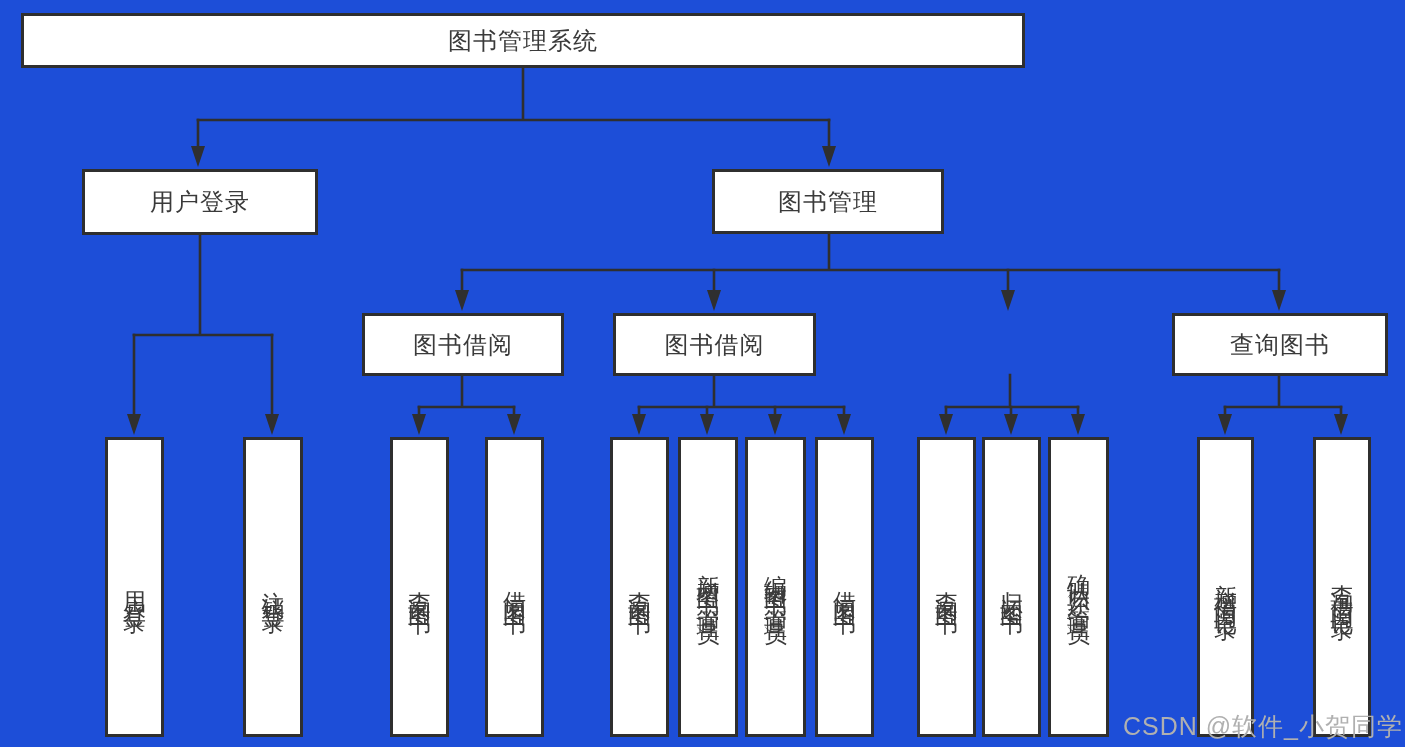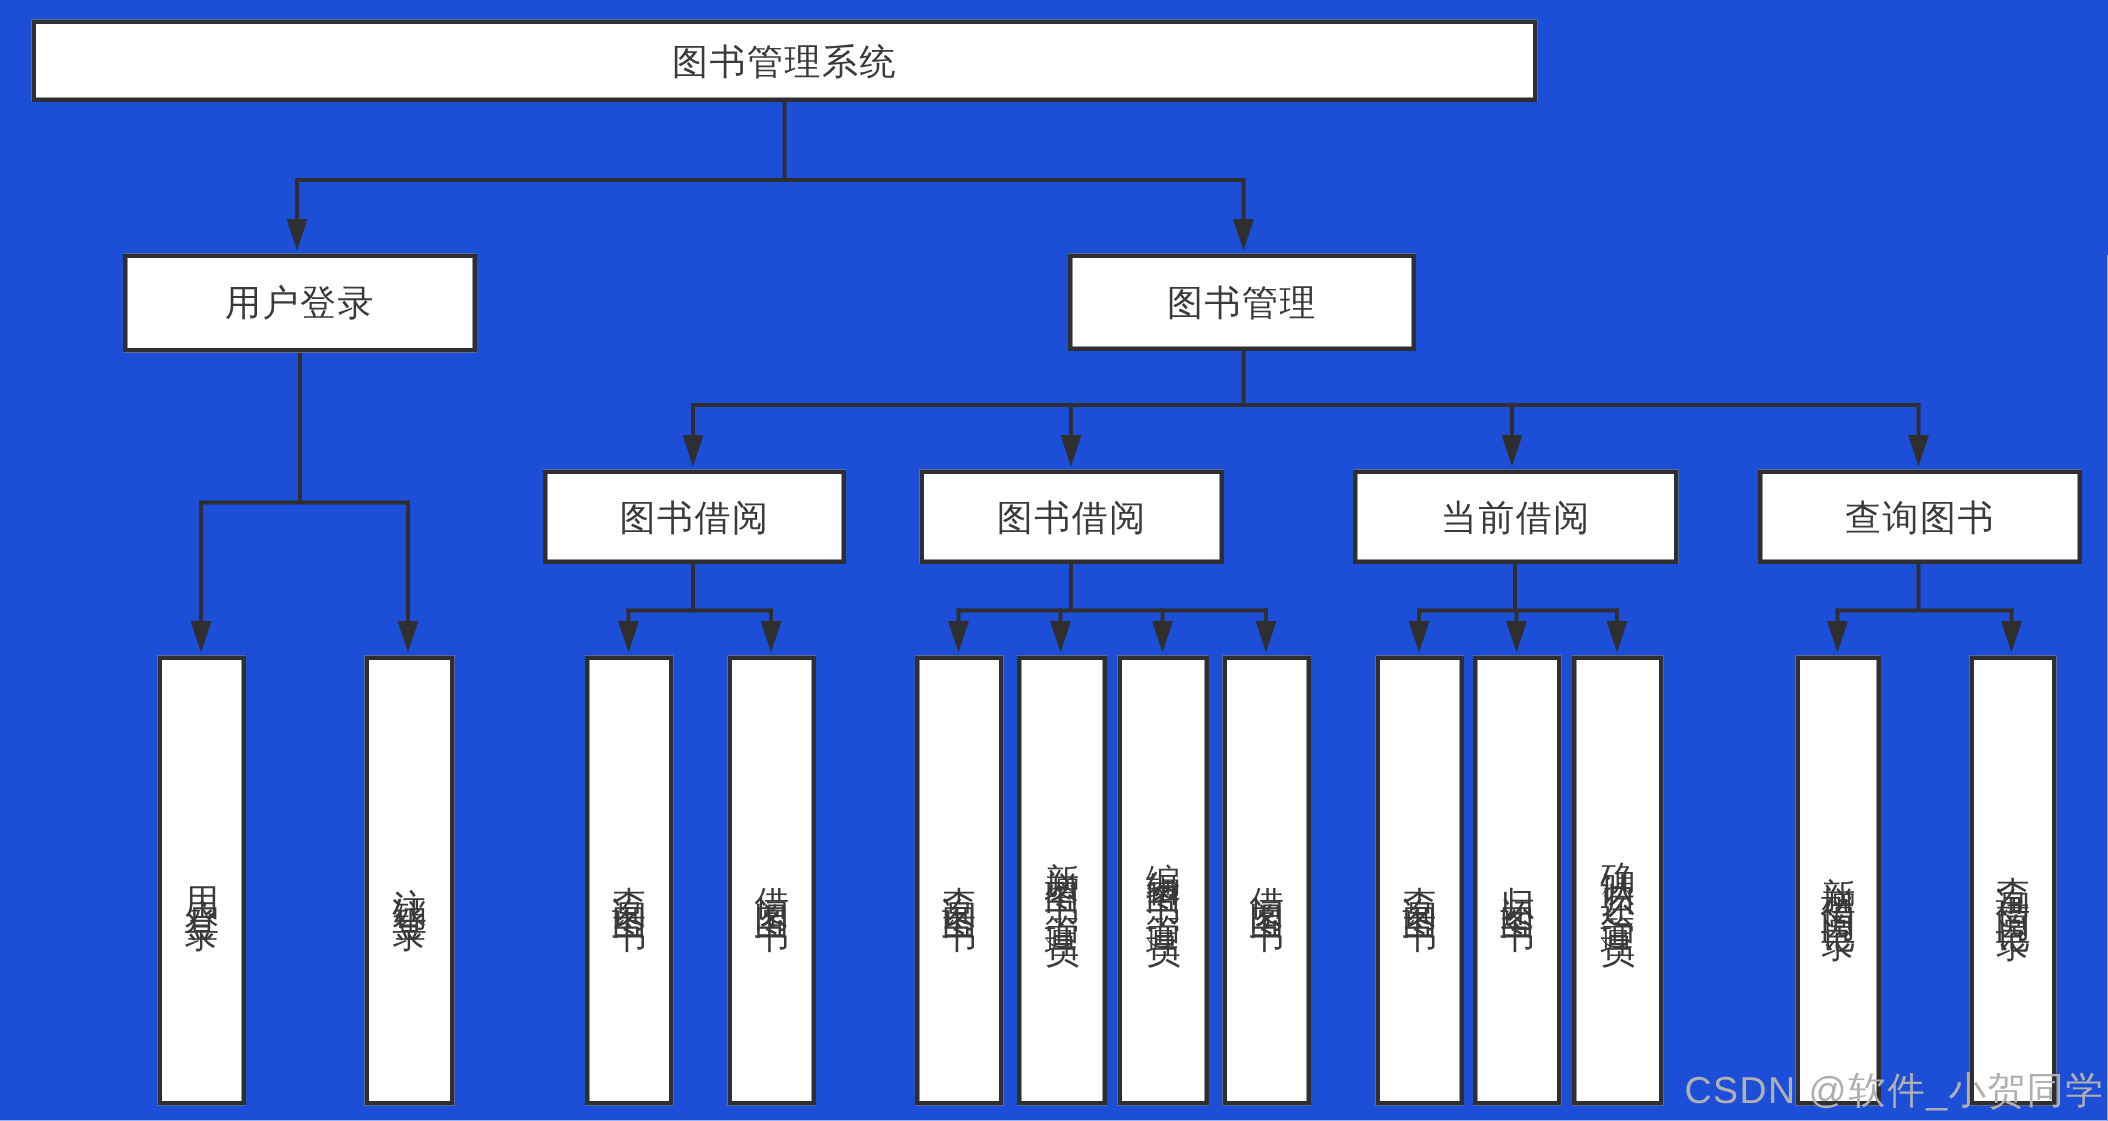--- a/index.html
+++ b/index.html
@@ -114,23 +114,20 @@
   <div class="box" style="left:712px;top:169px;width:232px;height:65px">
     <span>图书管理</span>
   </div>
 
   <div class="box" style="left:362px;top:313px;width:202px;height:63px">
     <span>图书借阅</span>
   </div>
   <div class="box" style="left:613px;top:313px;width:203px;height:63px">
     <span>图书借阅</span>
   </div>
-  <div class="box" style="left:902px;top:313px;width:217px;height:63px">
-    <span>当前借阅</span>
-  </div>
   <div class="box" style="left:1172px;top:313px;width:216px;height:63px">
     <span>查询图书</span>
   </div>
 
   <div class="vbox" style="left:105px;width:59px">
     <span>用户登录</span>
   </div>
   <div class="vbox" style="left:243px;width:60px">
     <span>注销登录</span>
   </div>

